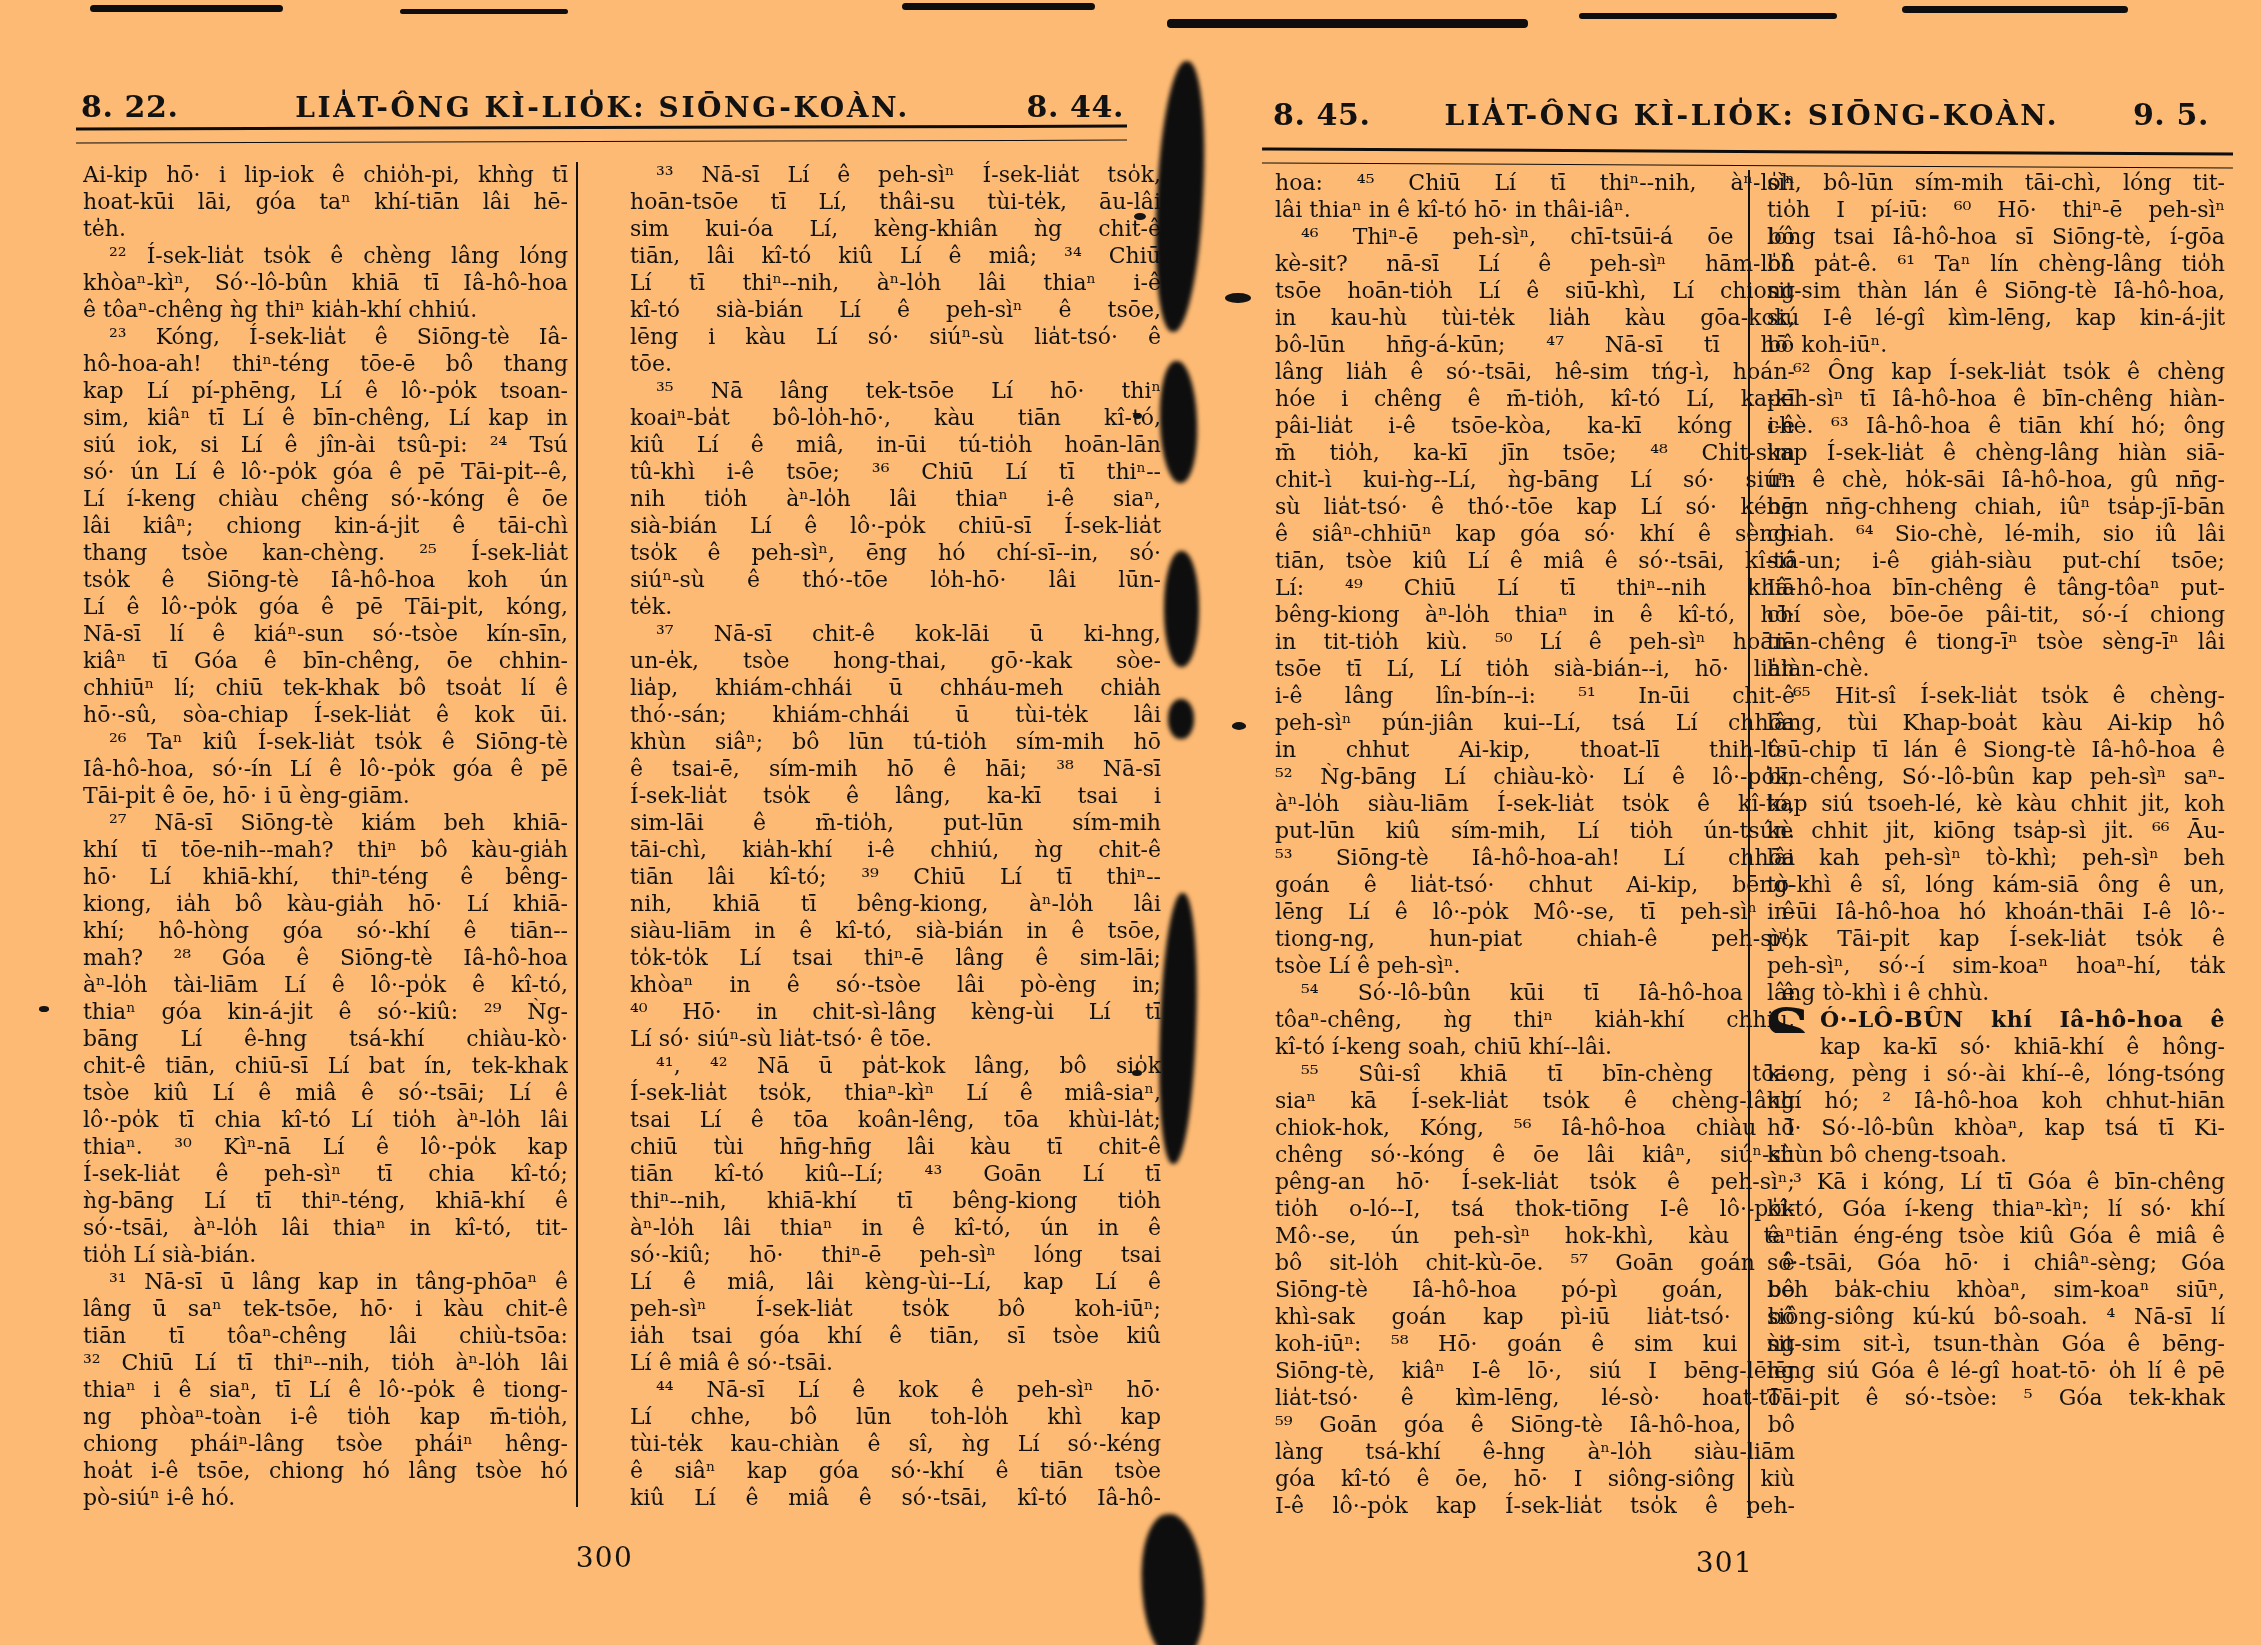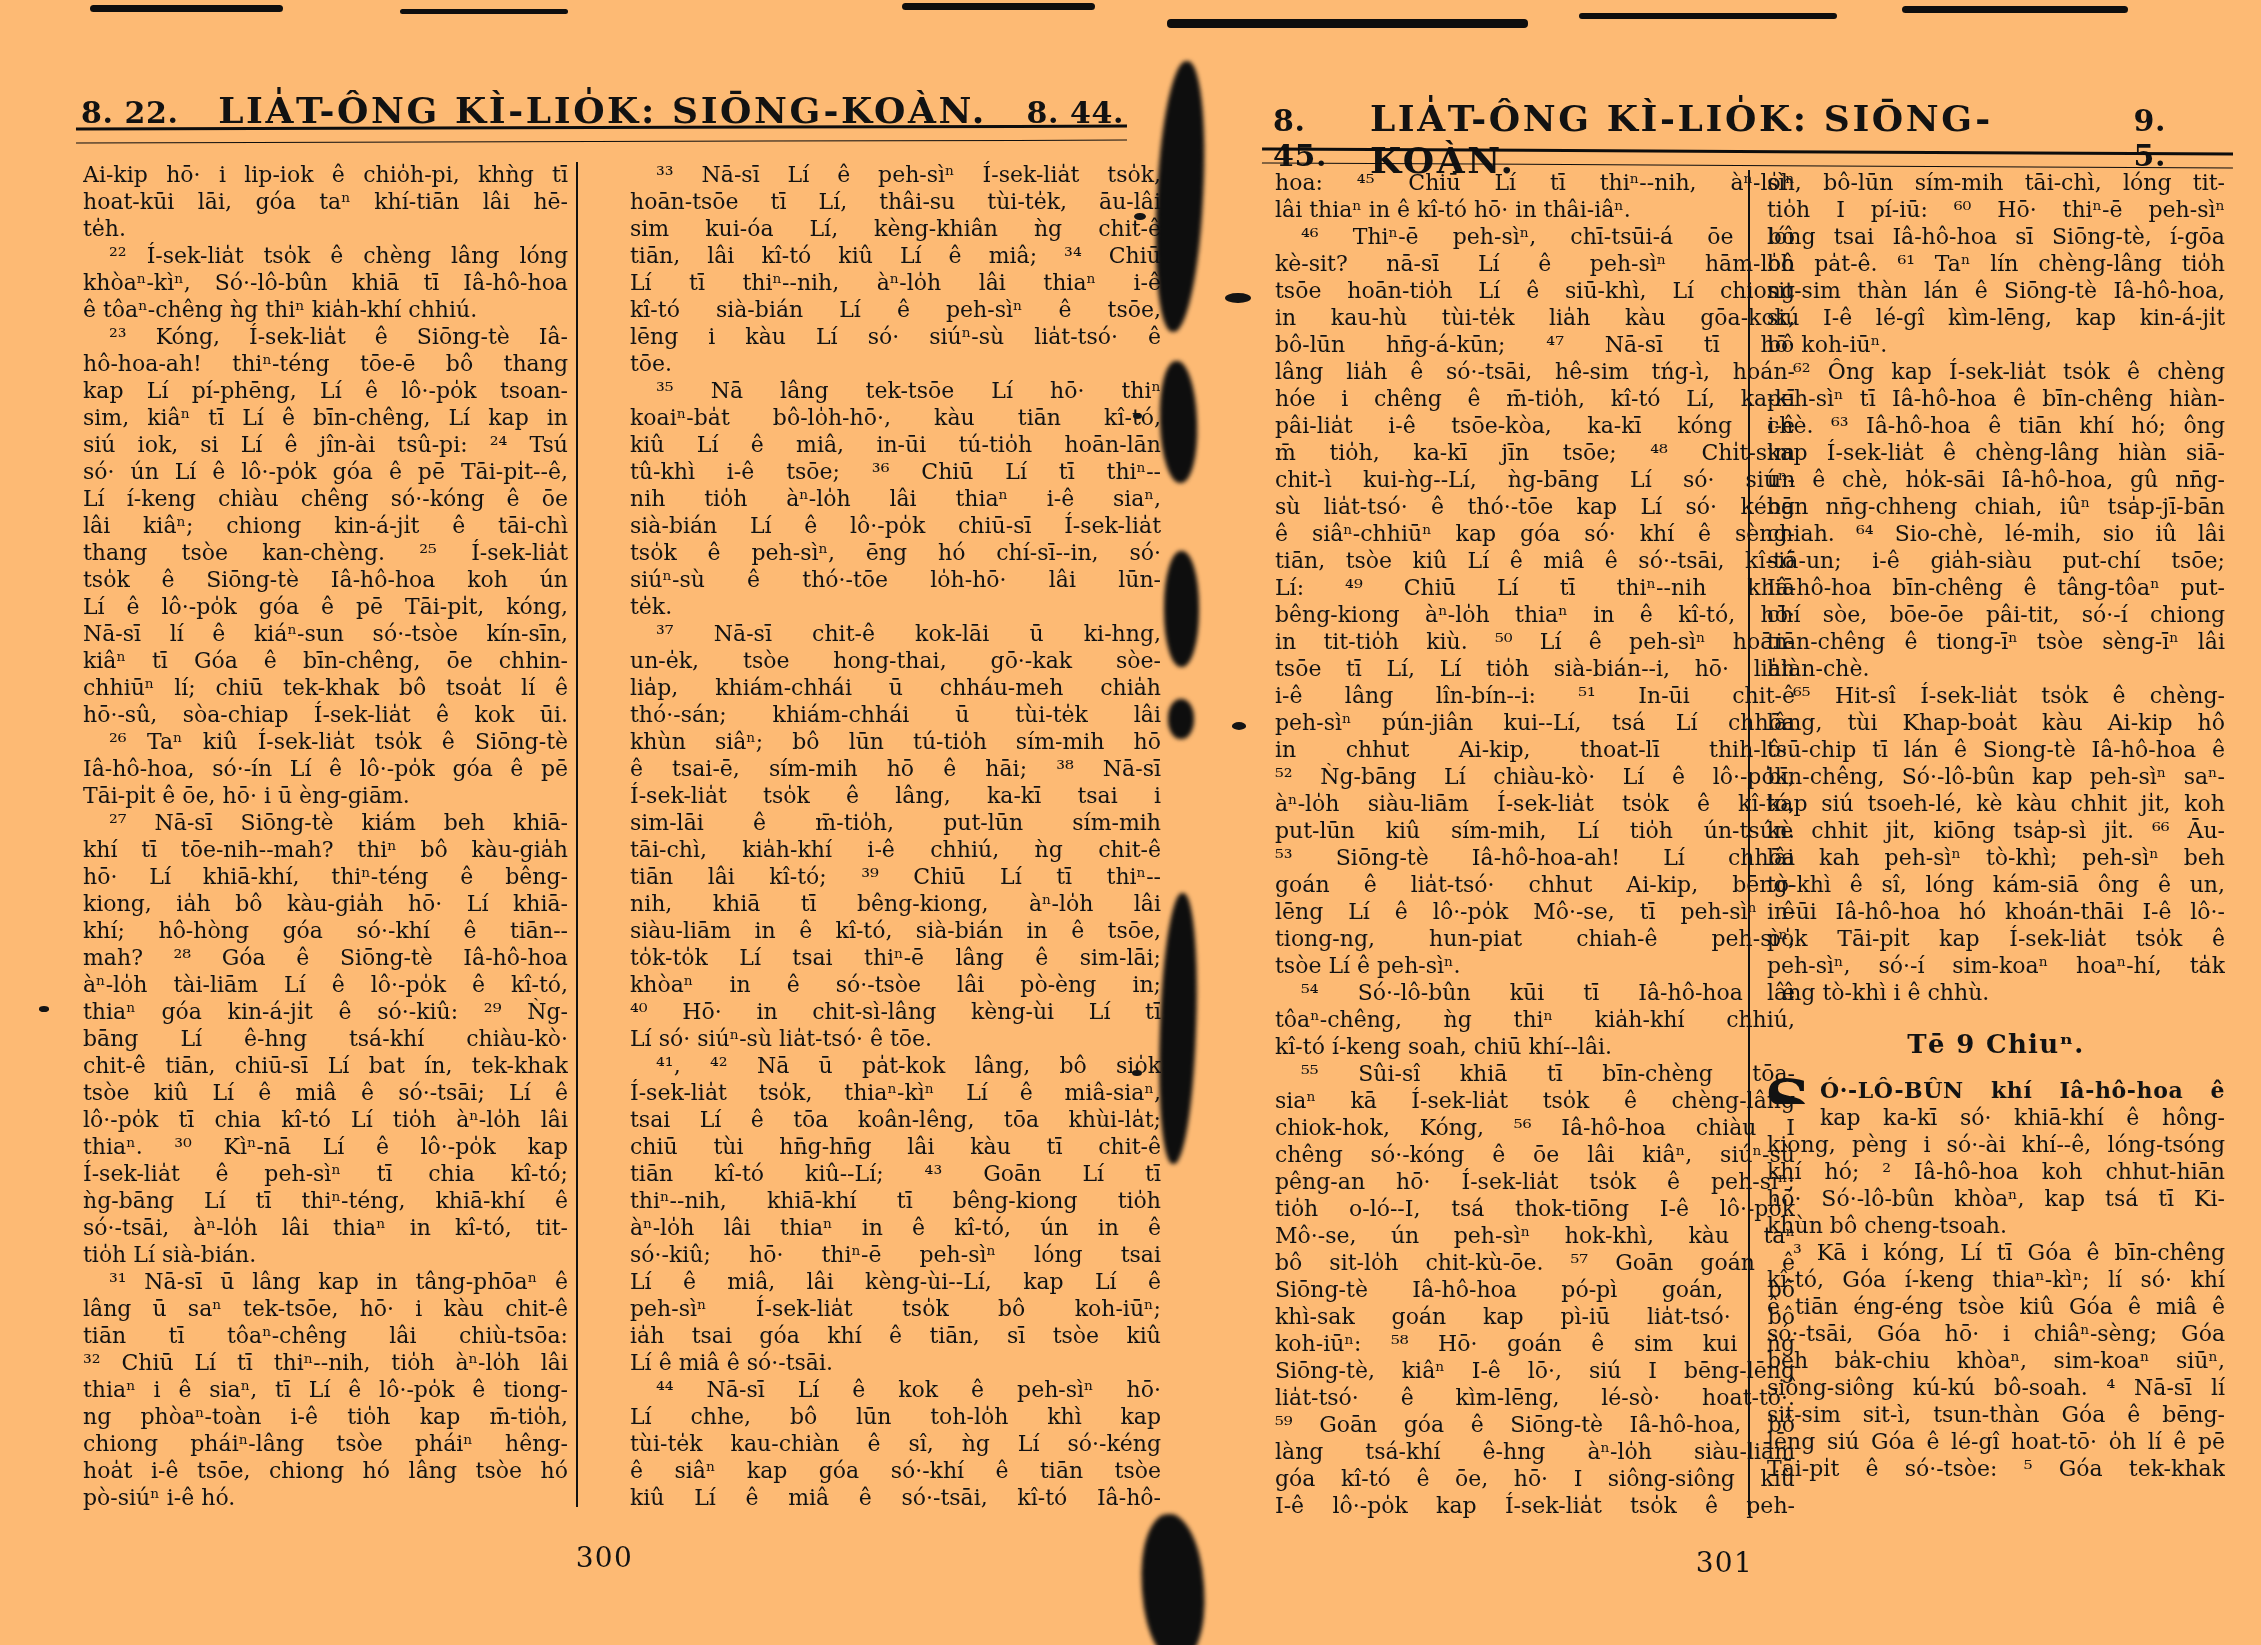--- a/index.html
+++ b/index.html
@@ -10,21 +10,21 @@
     font-family:"DejaVu Serif","Liberation Serif",serif;
     color:#121212;
   }
   
   .pg-header{
     position:absolute; display:flex; justify-content:space-between;
     align-items:baseline; font-weight:700; font-size:29px; letter-spacing:0.6px;
   }
   .hdr-left{left:81px; top:89px; width:1043px;}
   .hdr-right{left:1273px; top:97px; width:936px;}
-  .pg-header .title{letter-spacing:2.6px; font-size:36px;}
+  .pg-header .title{letter-spacing:2.6px; font-size:28px;}
   .folio{font-size:30px;}
   .rule{
     position:absolute; height:11.6px;
     border-top:3.9px solid #0d0d0d; border-bottom:1.9px solid #0d0d0d;
   }
   .rule-left{left:76px; top:126px; width:1051px; transform:rotate(-0.15deg);}
   .rule-right{left:1262px; top:150px; width:971px; transform:rotate(0.3deg);}
   
   .col{position:absolute; font-size:22px;}
   .c-l1{left:83px; top:161px;  width:485px;}
@@ -282,21 +282,20 @@
       <div class="line">tsū-chip tī lán ê Siong-tè Iâ-hô-hoa ê</div>
       <div class="line">bīn-chêng, Só·-lô-bûn kap peh-sìⁿ saⁿ-</div>
       <div class="line">kap siú tsoeh-lé, kè kàu chhit ji̍t, koh</div>
       <div class="line">kè chhit ji̍t, kiōng tsa̍p-sì ji̍t. ⁶⁶ Āu-</div>
       <div class="line">lâi kah peh-sìⁿ tò-khì; peh-sìⁿ beh</div>
       <div class="line">tò-khì ê sî, lóng kám-siā ông ê un,</div>
       <div class="line">in-ūi Iâ-hô-hoa hó khoán-thāi I-ê lô·-</div>
       <div class="line">po̍k Tāi-pi̍t kap Í-sek-lia̍t tso̍k ê</div>
       <div class="line">peh-sìⁿ, só·-í sim-koaⁿ hoaⁿ-hí, ta̍k</div>
       <div class="line end">lâng tò-khì i ê chhù.</div>
-      <div class="chap-heading">Tē 9 Chiuⁿ.</div>
       <div class="line dropline"><span class="dropcap">S</span>Ó·-LÔ-BÛN khí Iâ-hô-hoa ê tiān,</div>
       <div class="line capind">kap ka-kī só· khiā-khí ê hông-</div>
       <div class="line">kiong, pèng i só·-ài khí--ê, lóng-tsóng</div>
       <div class="line">khí hó; ² Iâ-hô-hoa koh chhut-hiān</div>
       <div class="line">hō· Só·-lô-bûn khòaⁿ, kap tsá tī Ki-</div>
       <div class="line end">khùn bô cheng-tsoah.</div>
       <div class="line ind">³ Kā i kóng, Lí tī Góa ê bīn-chêng</div>
       <div class="line">kî-tó, Góa í-keng thiaⁿ-kìⁿ; lí só· khí</div>
       <div class="line">ê tiān éng-éng tsòe kiû Góa ê miâ ê</div>
       <div class="line">só·-tsāi, Góa hō· i chiâⁿ-sèng; Góa</div>

